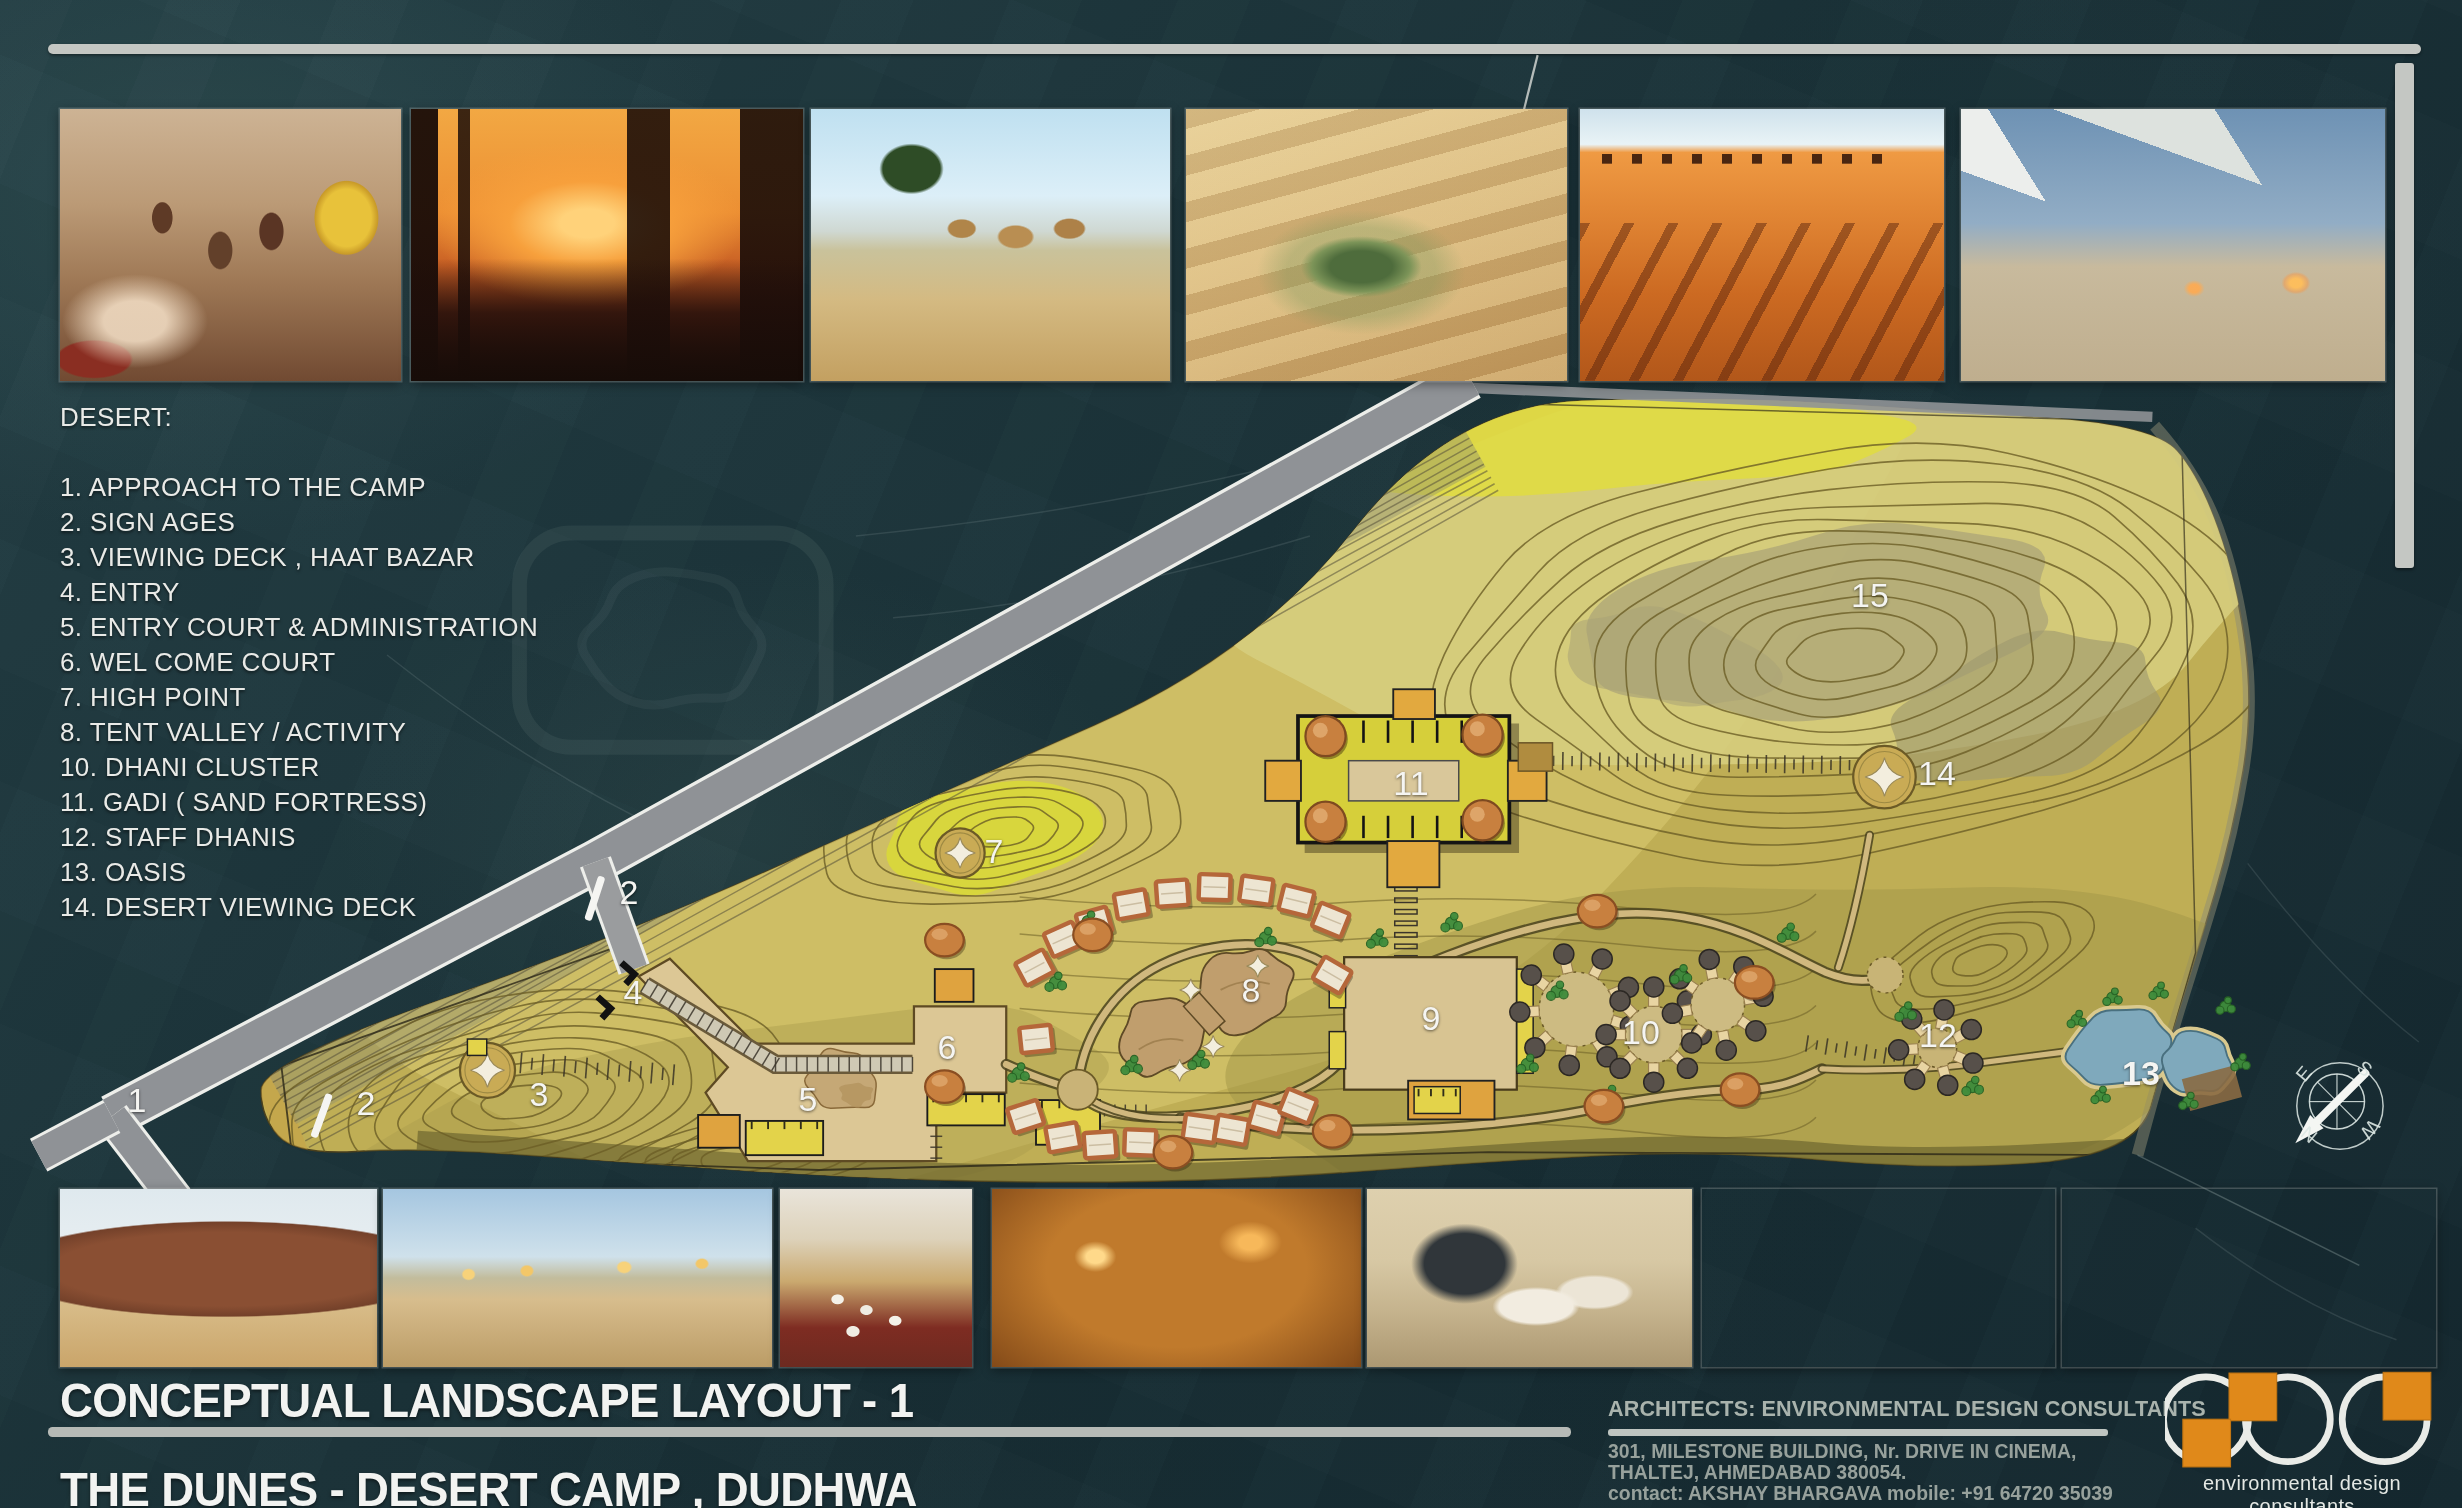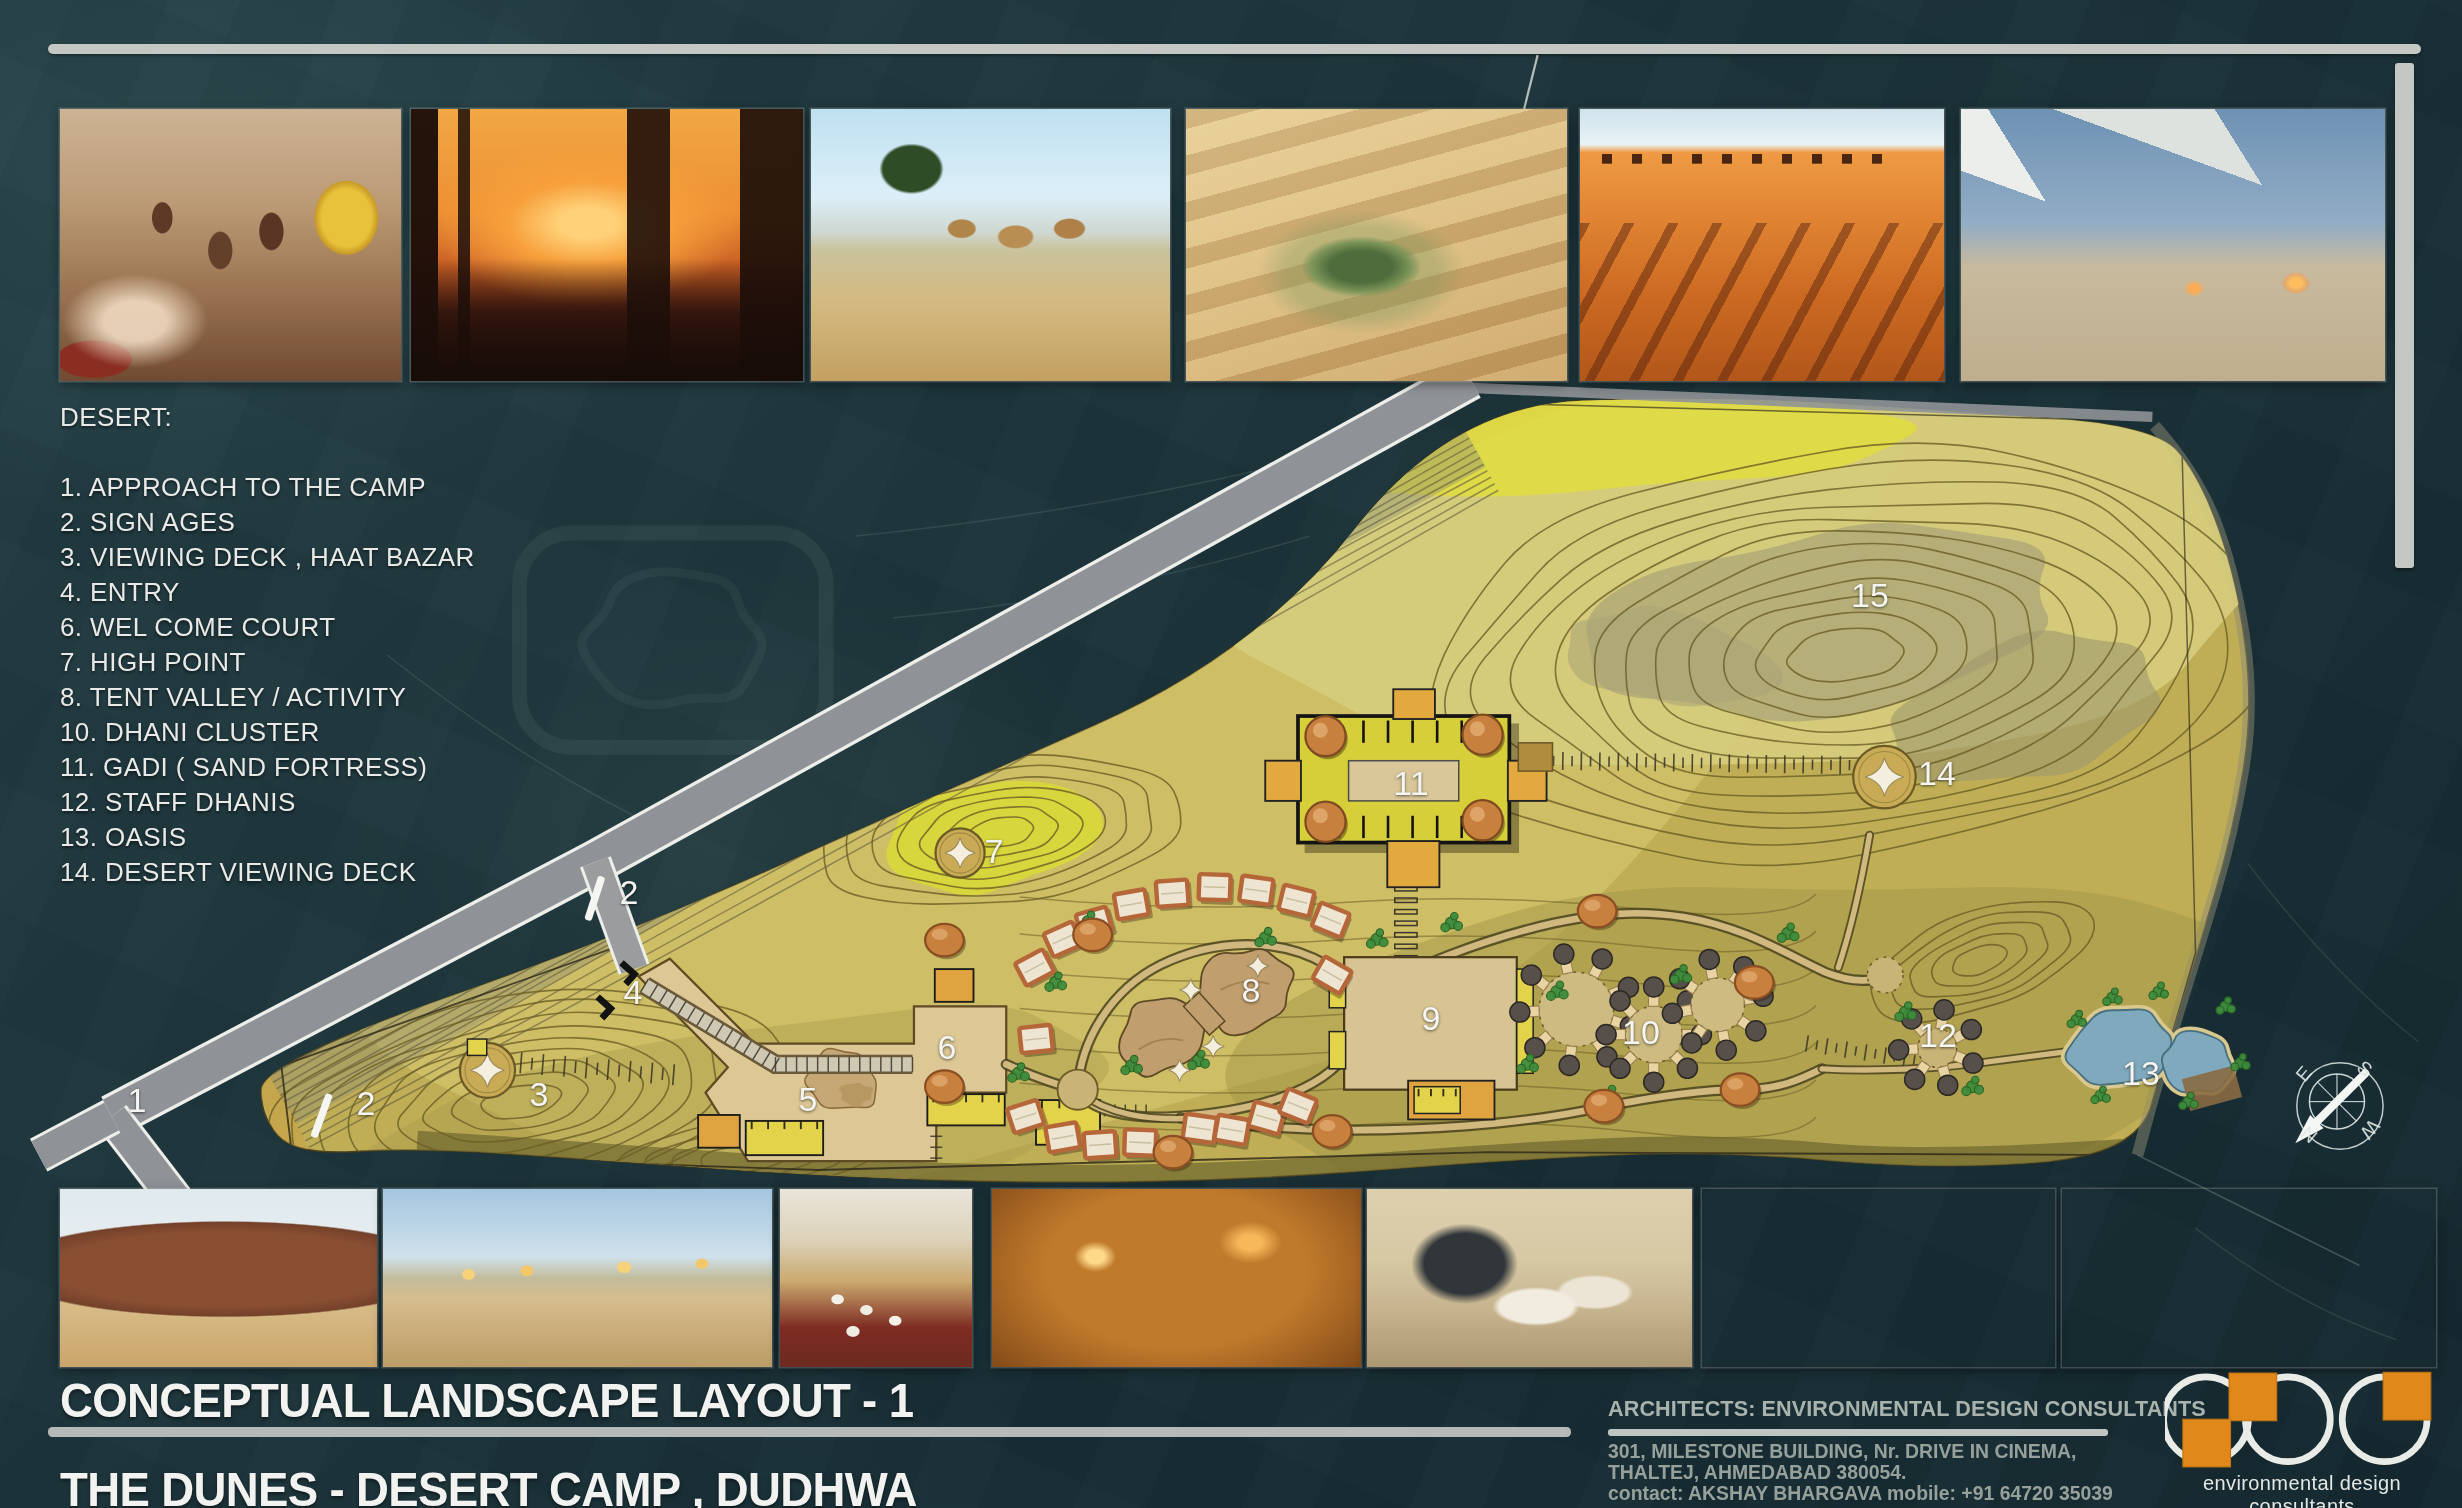--- a/index.html
+++ b/index.html
@@ -760,20 +760,21 @@
     <div class="photo ph-b7" style="left: 2062px; width: 374px;"></div>
   </div>
 
 <div id="legend">
   <span class="ltitle">DESERT:</span>
   <ul id="legend-list">
       <li>1. APPROACH TO THE CAMP</li>
       <li>2. SIGN AGES</li>
       <li>3. VIEWING DECK , HAAT BAZAR</li>
       <li>4. ENTRY</li>
+      <li>5. ENTRY COURT &amp; ADMINISTRATION</li>
       <li>6. WEL COME COURT</li>
       <li>7. HIGH POINT</li>
       <li>8. TENT VALLEY / ACTIVITY</li>
       <li>10. DHANI CLUSTER</li>
       <li>11. GADI ( SAND FORTRESS)</li>
       <li>12. STAFF DHANIS</li>
       <li>13. OASIS</li>
       <li>14. DESERT VIEWING DECK</li>
     </ul>
 </div>
@@ -785,21 +786,21 @@
     <span style="left: 539px; top: 1094px;">3</span>
     <span style="left: 633px; top: 992px;">4</span>
     <span style="left: 808px; top: 1099px;">5</span>
     <span style="left: 947px; top: 1047px;">6</span>
     <span style="left: 994px; top: 851px;">7</span>
     <span style="left: 1251px; top: 990px;">8</span>
     <span style="left: 1431px; top: 1018px;">9</span>
     <span style="left: 1641px; top: 1032px;">10</span>
     <span style="left: 1411px; top: 783px;">11</span>
     <span style="left: 1938px; top: 1035px;">12</span>
-    <span style="left: 2141px; top: 1073px;">13</span>
+    <span style="left: 2141px; top: 1073px; font-weight: bold;">13</span>
     <span style="left: 1937px; top: 773px;">14</span>
     <span style="left: 1870px; top: 595px;">15</span>
   </div>
 
 <div id="titles">
   <div id="title-main">CONCEPTUAL LANDSCAPE LAYOUT - 1</div>
   <div id="title-sub">THE DUNES - DESERT CAMP , DUDHWA</div>
 </div>
 <div id="divider-title"></div>
 

